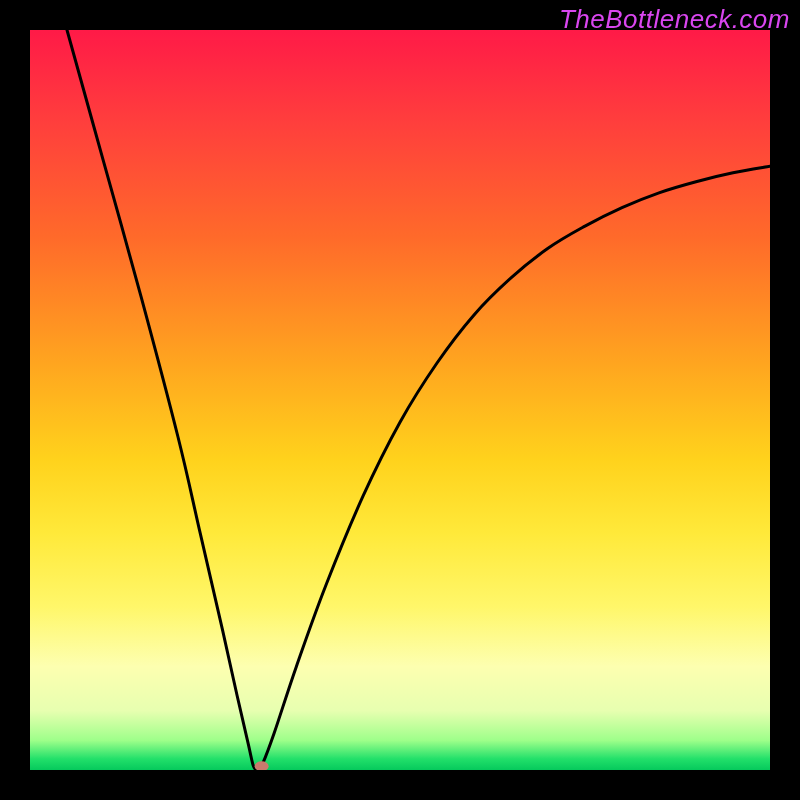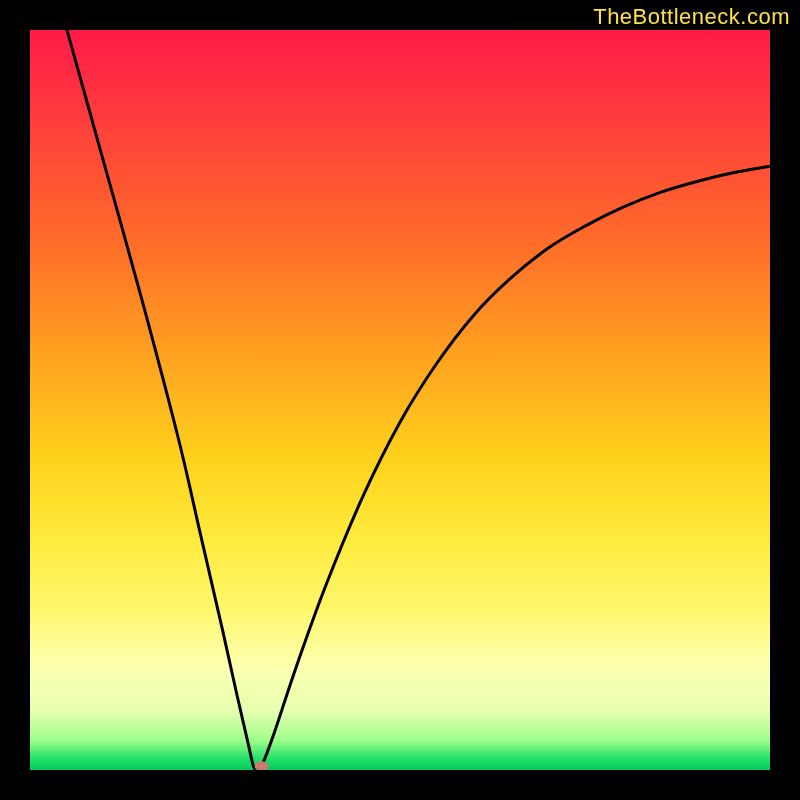--- a/index.html
+++ b/index.html
@@ -35,24 +35,25 @@
       #e7ffb0 92%,
       #9eff8a 96%,
       #22e06a 98.5%,
       #06c95c 100%
     );
   }
   .attribution {
     position: absolute;
     top: 4px;
     right: 10px;
-    color: #fde047;
-    font-size: 22px;
+    color: #d946ef;
+    font-size: 26px;
     letter-spacing: 0.5px;
     font-weight: 400;
+    font-style: italic;
   }
   svg.curve {
     position: absolute;
     left: 0;
     top: 0;
     width: 740px;
     height: 740px;
   }
 </style>
 </head>

